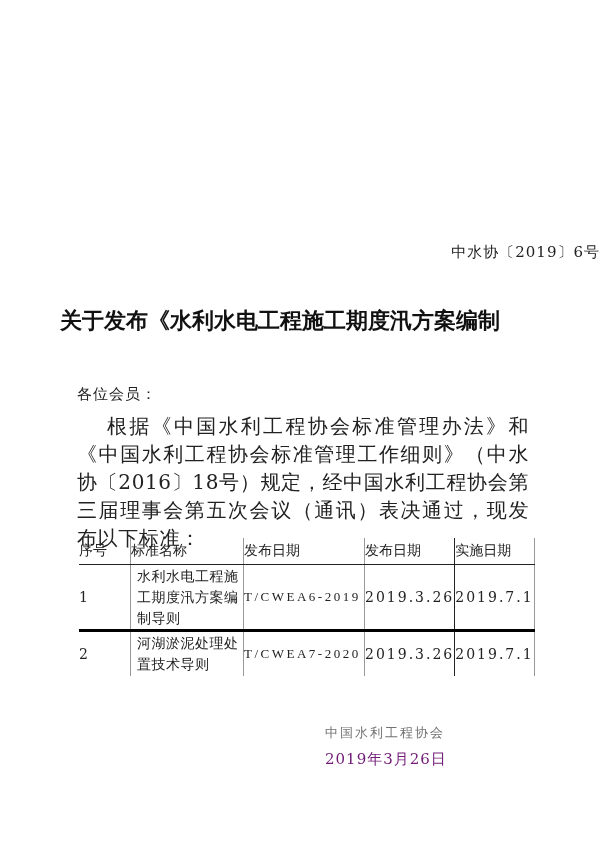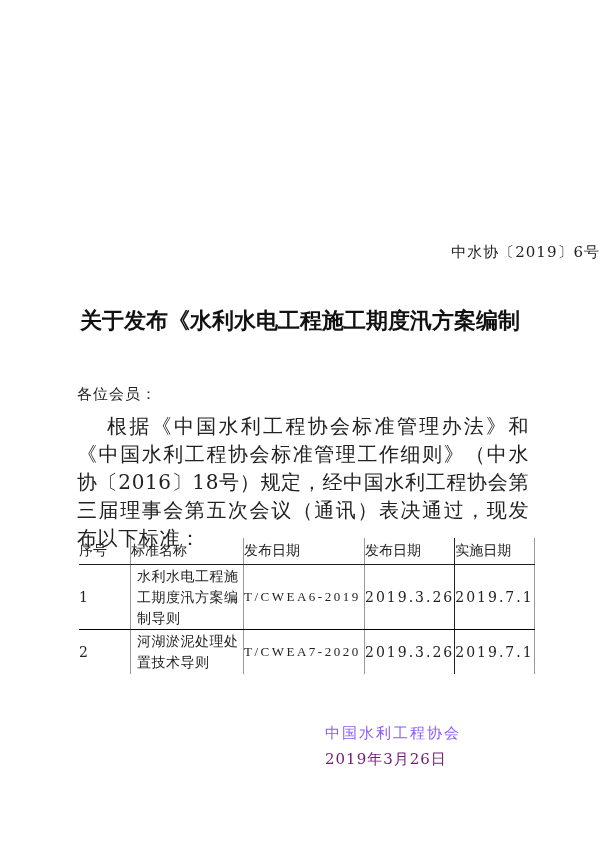--- a/index.html
+++ b/index.html
@@ -6,21 +6,21 @@
     body {
       width: 600px; height: 850px; position: relative; overflow: hidden;
       font-family: "DejaVu Serif", "Liberation Serif", serif;
       color: #1a1a1a;
     }
     .docno {
       position: absolute; top: 243px; left: 0; width: 600px; text-align: right;
       font-size: 15px; letter-spacing: 1px; color: #222;
     }
     .title {
-      position: absolute; top: 306px; left: 60px; width: 480px; text-align: center;
+      position: absolute; top: 306px; left: 60px; width: 480px; text-align: left;
       font-size: 22px; font-weight: bold; line-height: 29px; color: #111;
       letter-spacing: 0px;
     }
     .greeting {
       position: absolute; top: 385px; left: 77px;
       font-size: 15px; color: #222; letter-spacing: 1px;
     }
     .body-text {
       position: absolute; top: 412px; left: 77px; width: 452px;
       font-size: 20px; line-height: 28px; color: #222;
@@ -28,28 +28,28 @@
     }
     table.std {
       position: absolute; top: 538px; left: 79px;
       border-collapse: collapse; font-size: 14px; color: #222;
     }
     table.std th, table.std td {
       border-left: 1px solid #999; padding: 0; text-align: left; vertical-align: middle;
     }
     table.std th:first-child, table.std td:first-child { border-left: none; }
     table.std th { height: 26px; font-weight: normal; border-bottom: 1.5px solid #222; }
-    table.std tr.r1 td { height: 64px; border-bottom: 1px solid #000000; }
+    table.std tr.r1 td { height: 64px; border-bottom: 3px solid #000000; }
     table.std tr.r2 td { height: 44px; }
     table.std th.c5, table.std td.c5 { border-left: 1.5px solid #222; border-right: 1px solid #999; }
     .namecell { text-align: left !important; padding-left: 6px !important; line-height: 21px; letter-spacing: 0.5px; }
     .code { letter-spacing: 2.5px; font-family: Liberation Serif, serif; font-size: 13px; }
     .date { letter-spacing: 2px; }
     .sign-org {
-      position: absolute; top: 724px; left: 325px; font-size: 15px; letter-spacing: 2px; color: #8b5cf6;
+      position: absolute; top: 724px; left: 325px; font-size: 13px; letter-spacing: 2px; color: #737373;
     }
     .sign-date {
       position: absolute; top: 750px; left: 325px; font-size: 15px; letter-spacing: 1px; color: #701a75;
     }
   </style>
 </head>
 <body>
 
 <div class="docno">中水协〔2019〕6号</div>
 

